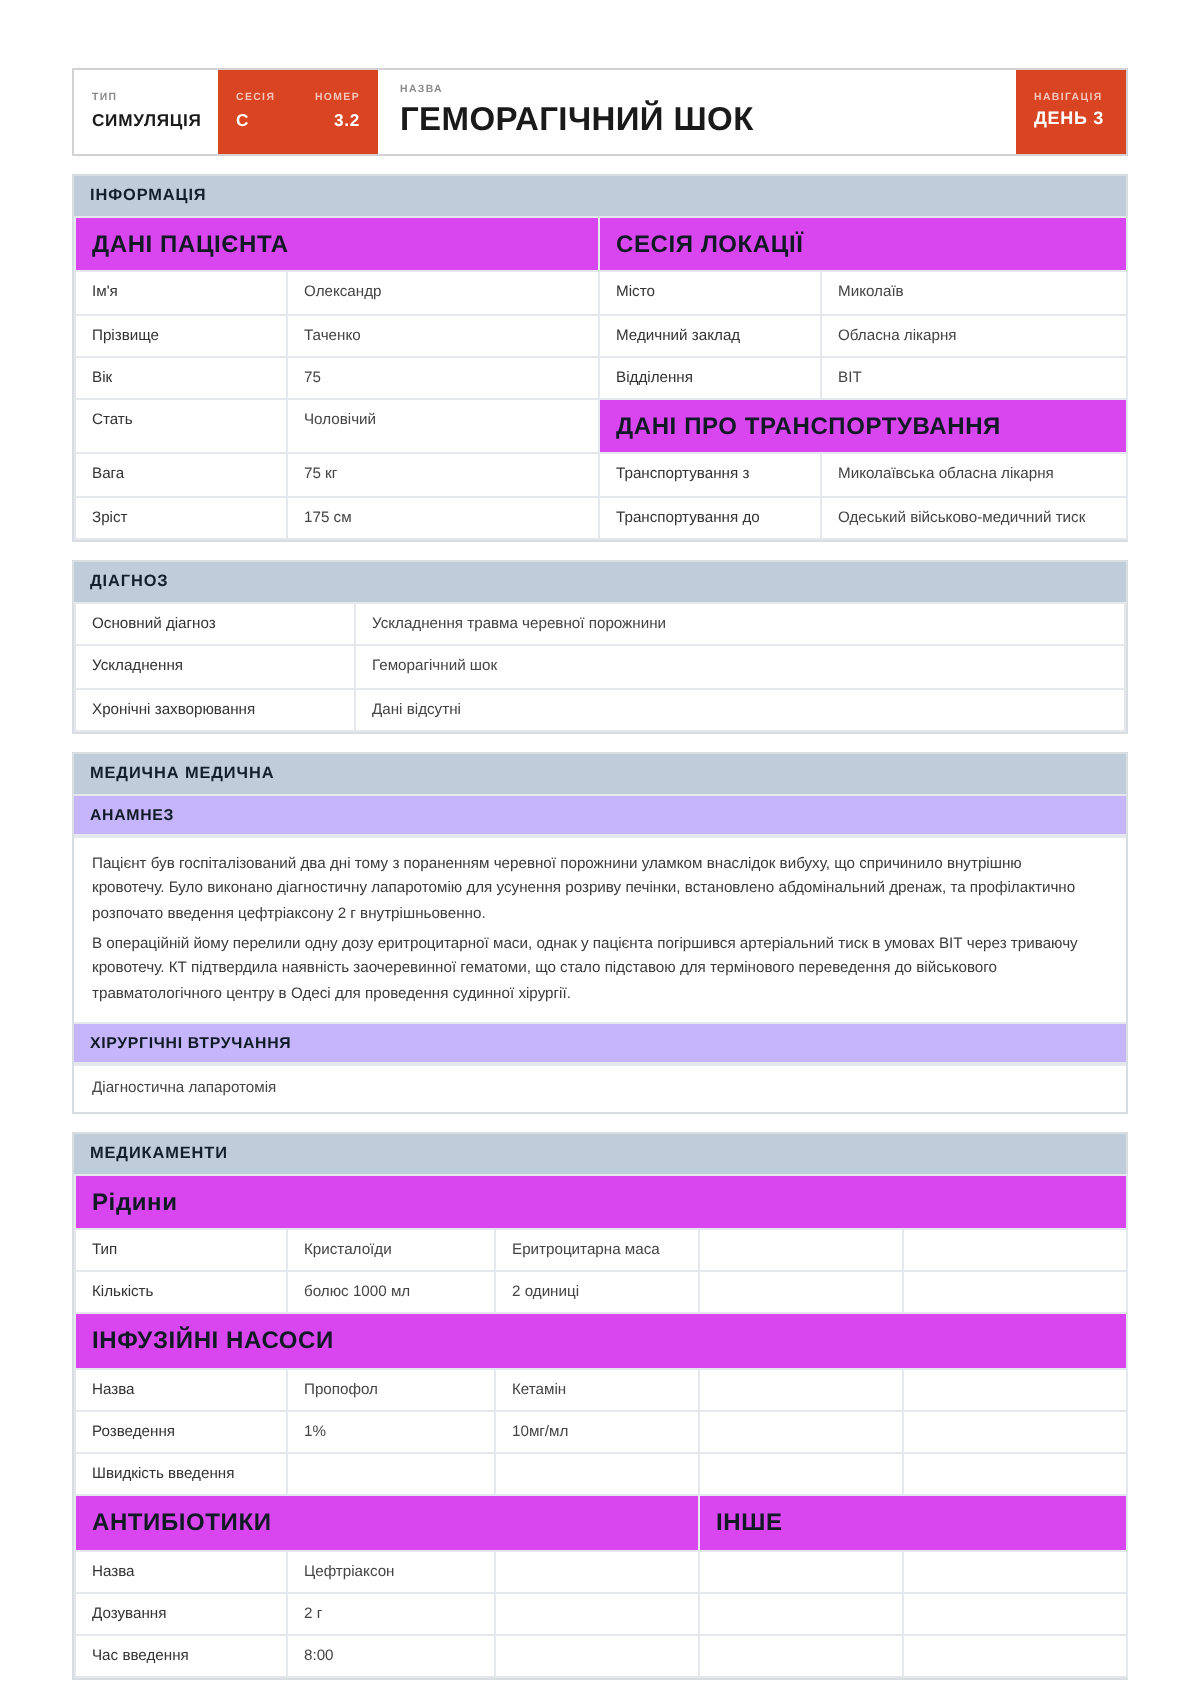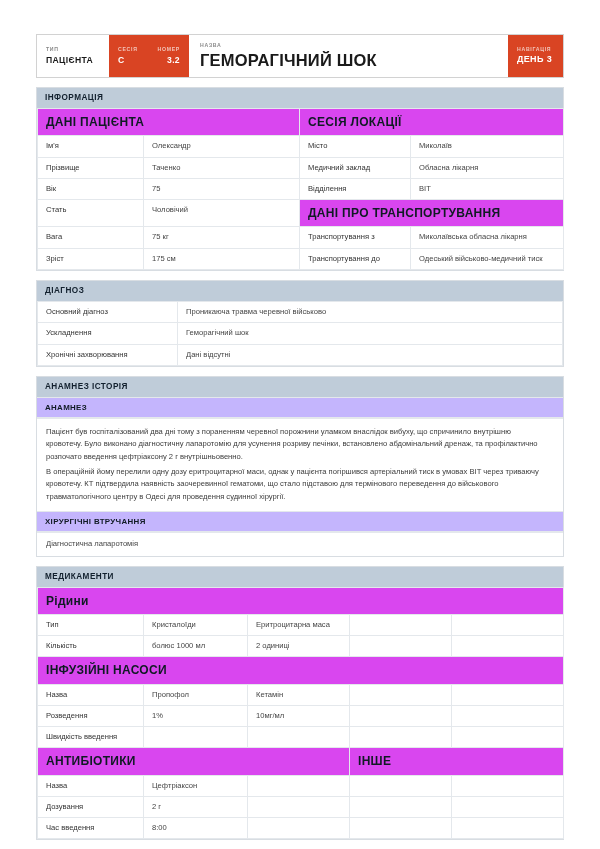--- a/index.html
+++ b/index.html
@@ -181,21 +181,21 @@
   }
 </style>
 </head>
 <body>
 
 <div class="page">
 
   <div class="doc-header">
     <div class="hdr-cell hdr-type">
       <div class="hdr-kicker">ТИП</div>
-      <div class="hdr-value">ПАЦІЄНТА</div>
+      <div class="hdr-value">СИМУЛЯЦІЯ</div>
     </div>
     <div class="hdr-accent">
       <div class="hdr-cell hdr-session">
         <div class="hdr-kicker">СЕСІЯ</div>
         <div class="hdr-value">C</div>
       </div>
       <div class="hdr-cell hdr-number">
         <div class="hdr-kicker">НОМЕР</div>
         <div class="hdr-value">3.2</div>
       </div>
@@ -266,36 +266,36 @@
   <div class="section">
     <div class="band">ДІАГНОЗ</div>
     <table class="t-diag">
       <colgroup>
           <col class="c1">
           <col>
         </colgroup>
       <tbody>
         <tr>
           <td class="lbl">Основний діагноз</td>
-          <td class="val">Проникаюча травма черевної військово</td>
+          <td class="val">Ускладнення травма черевної порожнини</td>
         </tr>
         <tr>
           <td class="lbl">Ускладнення</td>
           <td class="val">Геморагічний шок</td>
         </tr>
         <tr>
           <td class="lbl">Хронічні захворювання</td>
           <td class="val">Дані відсутні</td>
         </tr>
       </tbody>
     </table>
   </div>
 
   <div class="section">
-    <div class="band">АНАМНЕЗ ІСТОРІЯ</div>
+    <div class="band">МЕДИЧНА МЕДИЧНА</div>
     <div class="subband">АНАМНЕЗ</div>
     <div class="prose">
       <p>Пацієнт був госпіталізований два дні тому з пораненням черевної порожнини уламком внаслідок вибуху, що спричинило внутрішню кровотечу. Було виконано діагностичну лапаротомію для усунення розриву печінки, встановлено абдомінальний дренаж, та профілактично розпочато введення цефтріаксону 2 г внутрішньовенно.</p>
       <p>В операційній йому перелили одну дозу еритроцитарної маси, однак у пацієнта погіршився артеріальний тиск в умовах ВІТ через триваючу кровотечу. КТ підтвердила наявність заочеревинної гематоми, що стало підставою для термінового переведення до військового травматологічного центру в Одесі для проведення судинної хірургії.</p>
     </div>
     <div class="subband">ХІРУРГІЧНІ ВТРУЧАННЯ</div>
     <div class="oneline">Діагностична лапаротомія</div>
   </div>
 
   <div class="section">

